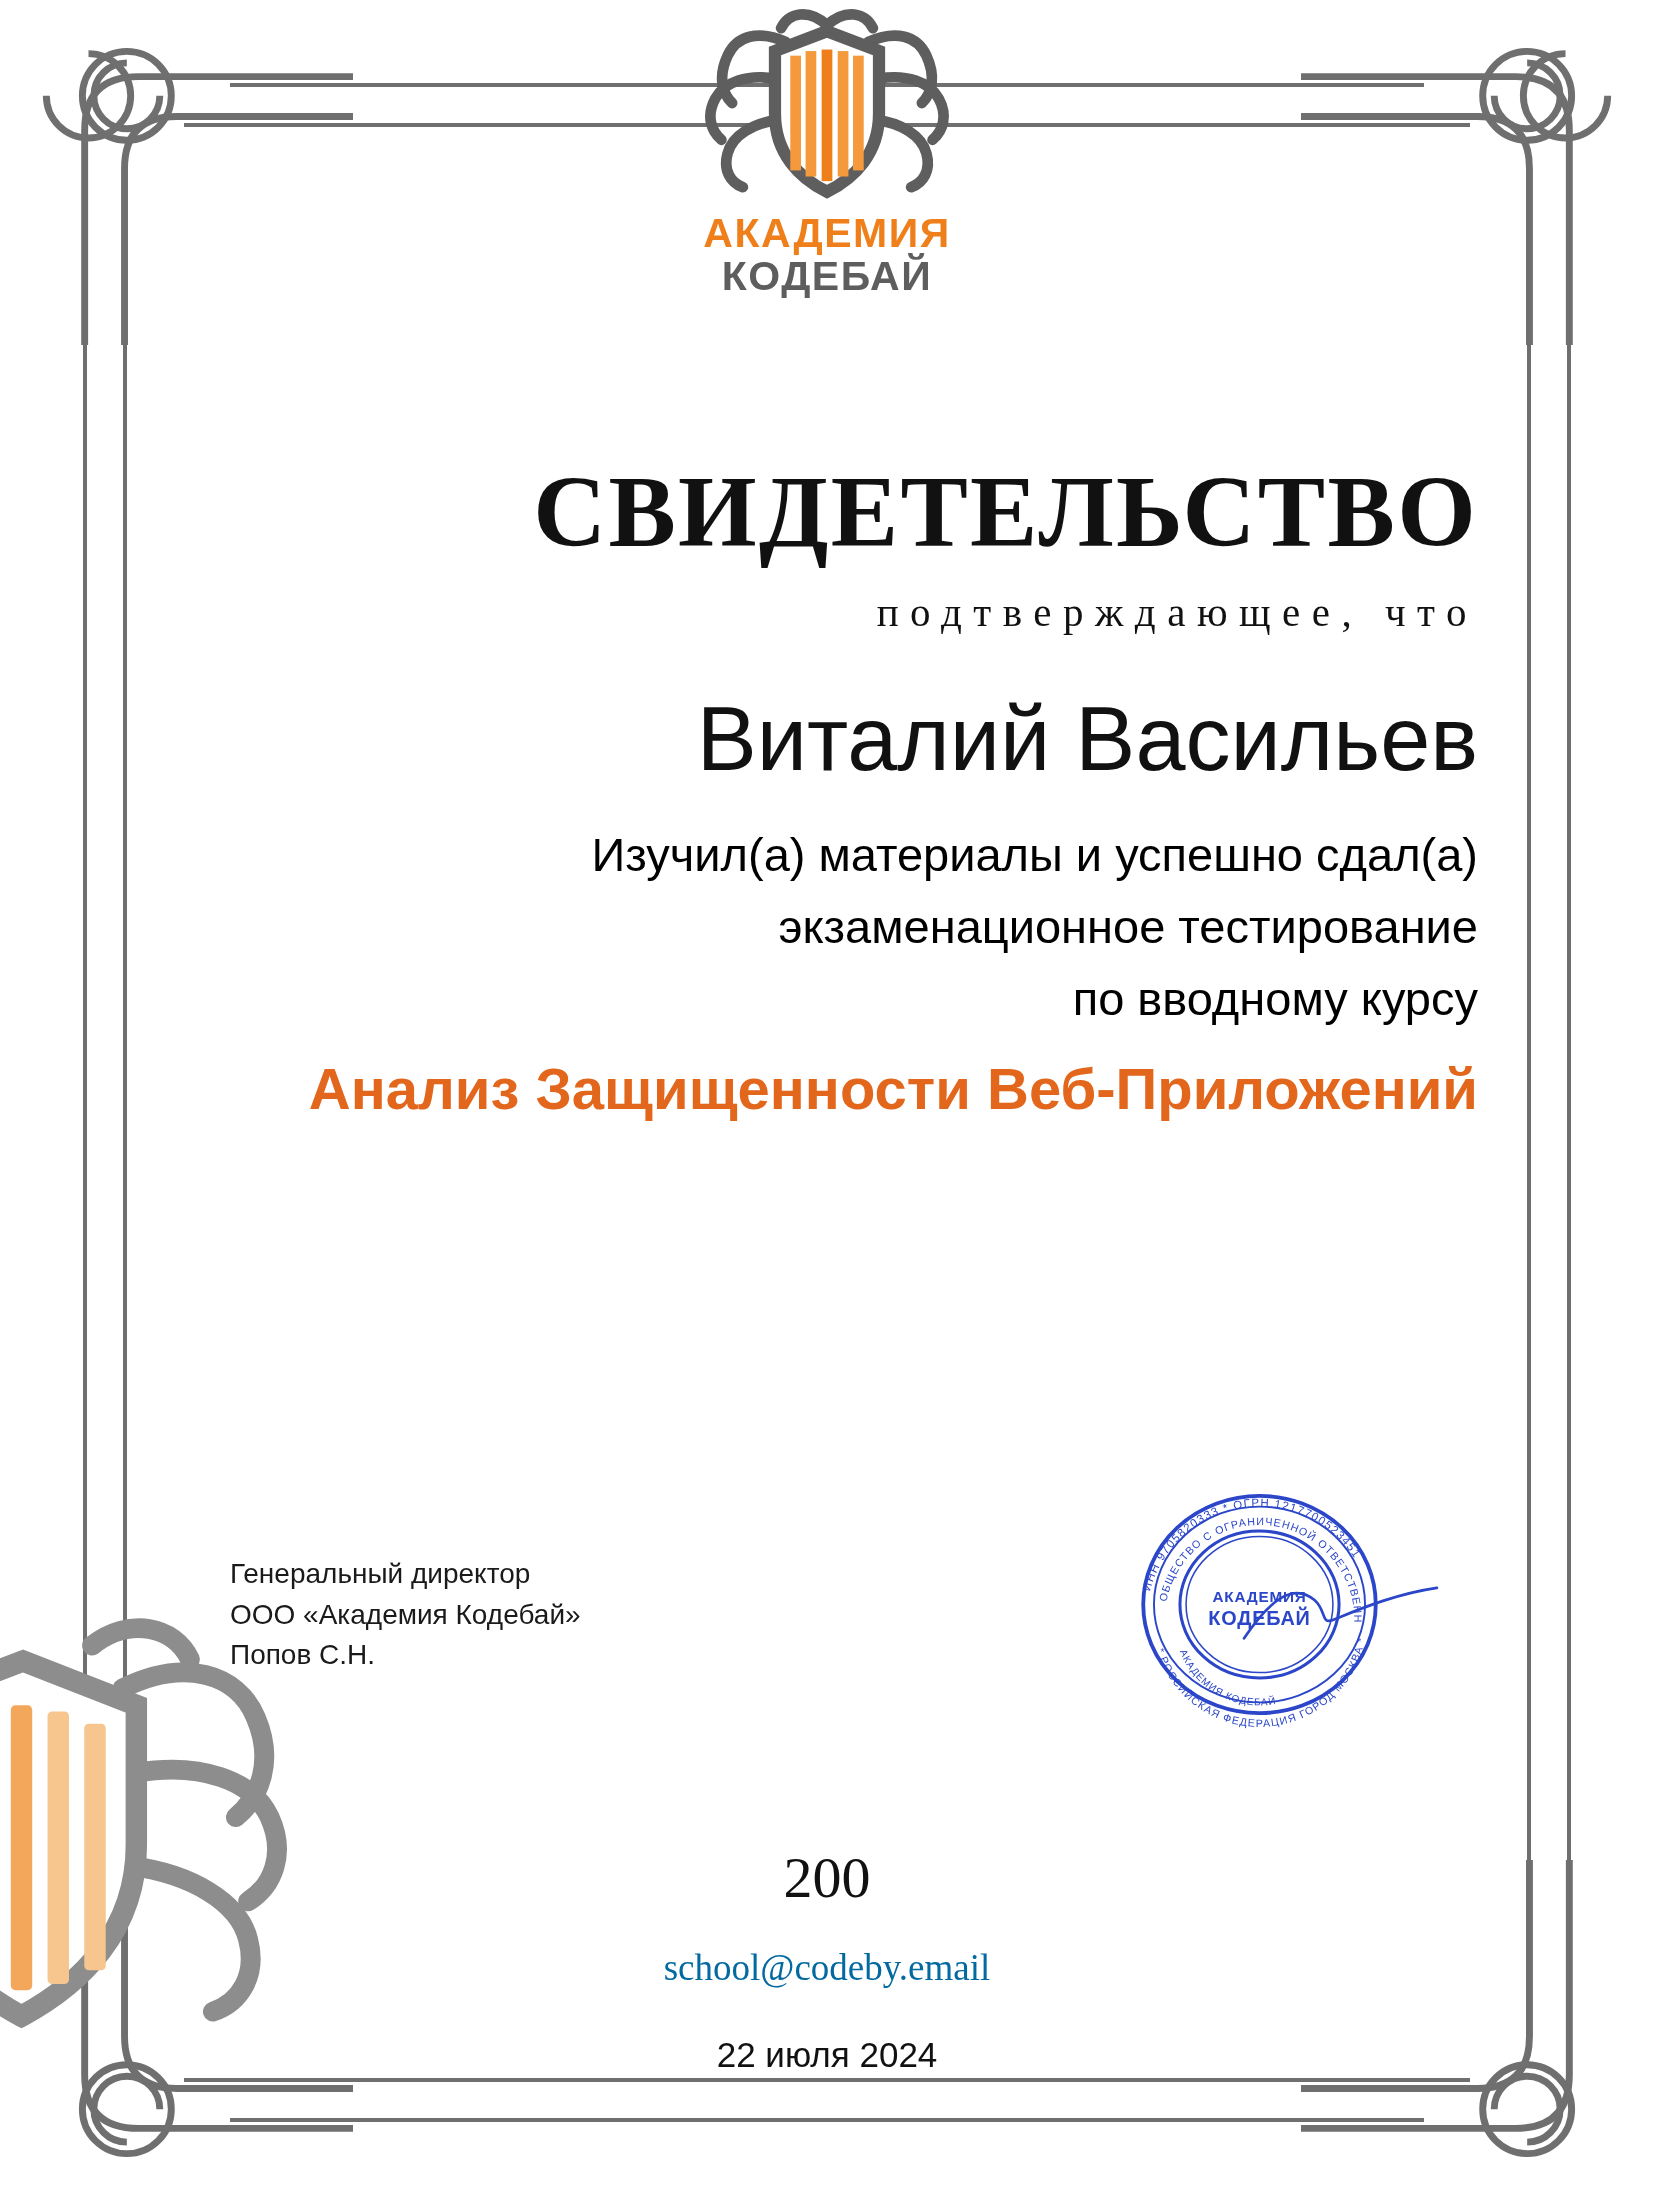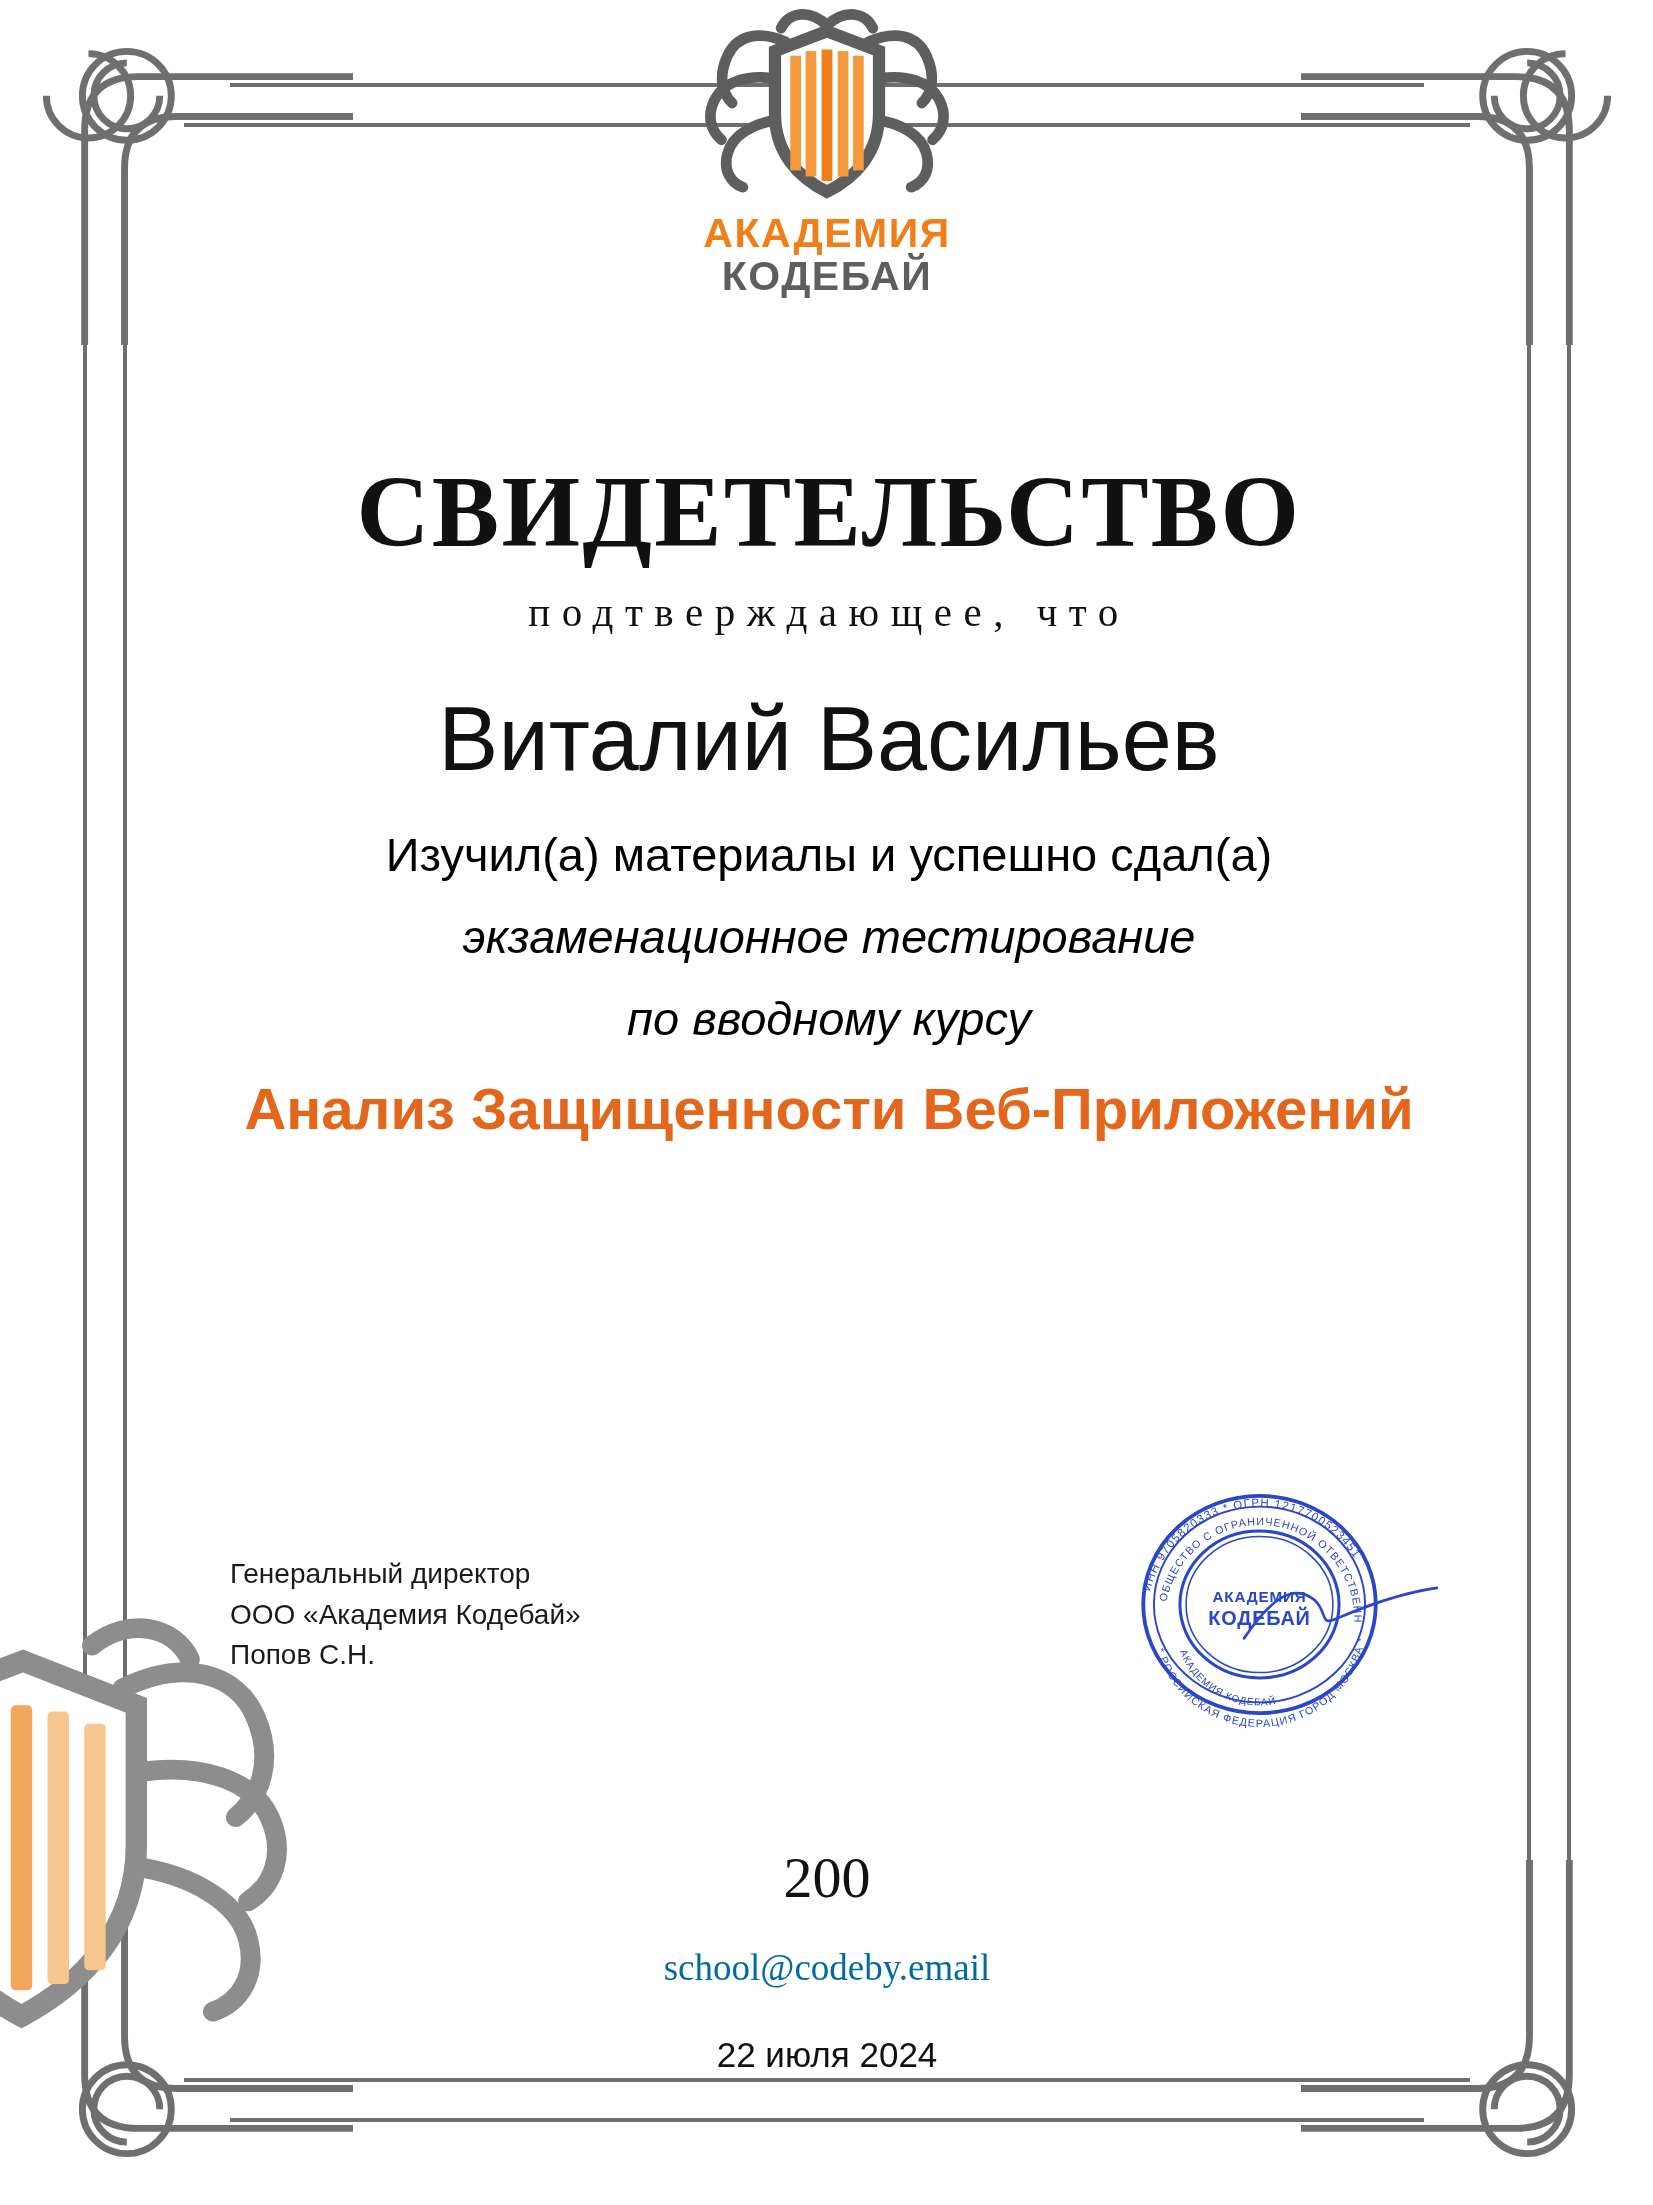--- a/index.html
+++ b/index.html
@@ -73,21 +73,21 @@
     color: #5e5e5e;
     line-height: 1.05;
   }
 
   
   .content {
     position: absolute;
     top: 459px;
     left: 180px;
     right: 176px;
-    text-align: center;
+    text-align: right;
   }
   .title {
     font-family: "Liberation Serif", serif;
     font-weight: bold;
     font-size: 101px;
     letter-spacing: 2.3px;
     color: #111;
     line-height: 1.05;
   }
   .subtitle {
@@ -102,21 +102,21 @@
     color: #111;
     margin-top: 54px;
     line-height: 1.1;
   }
   .body-line {
     font-size: 47px;
     color: #000000;
     margin-top: 37px;
     line-height: 1.25;
   }
-  .body-line.tight { margin-top: 23px; font-style: italic; }
+  .body-line.tight { margin-top: 13px; }
   .course-name {
     font-size: 58px;
     font-weight: bold;
     color: #e2661b;
     margin-top: 26px;
     line-height: 1.2;
   }
 
   
   .signature {

